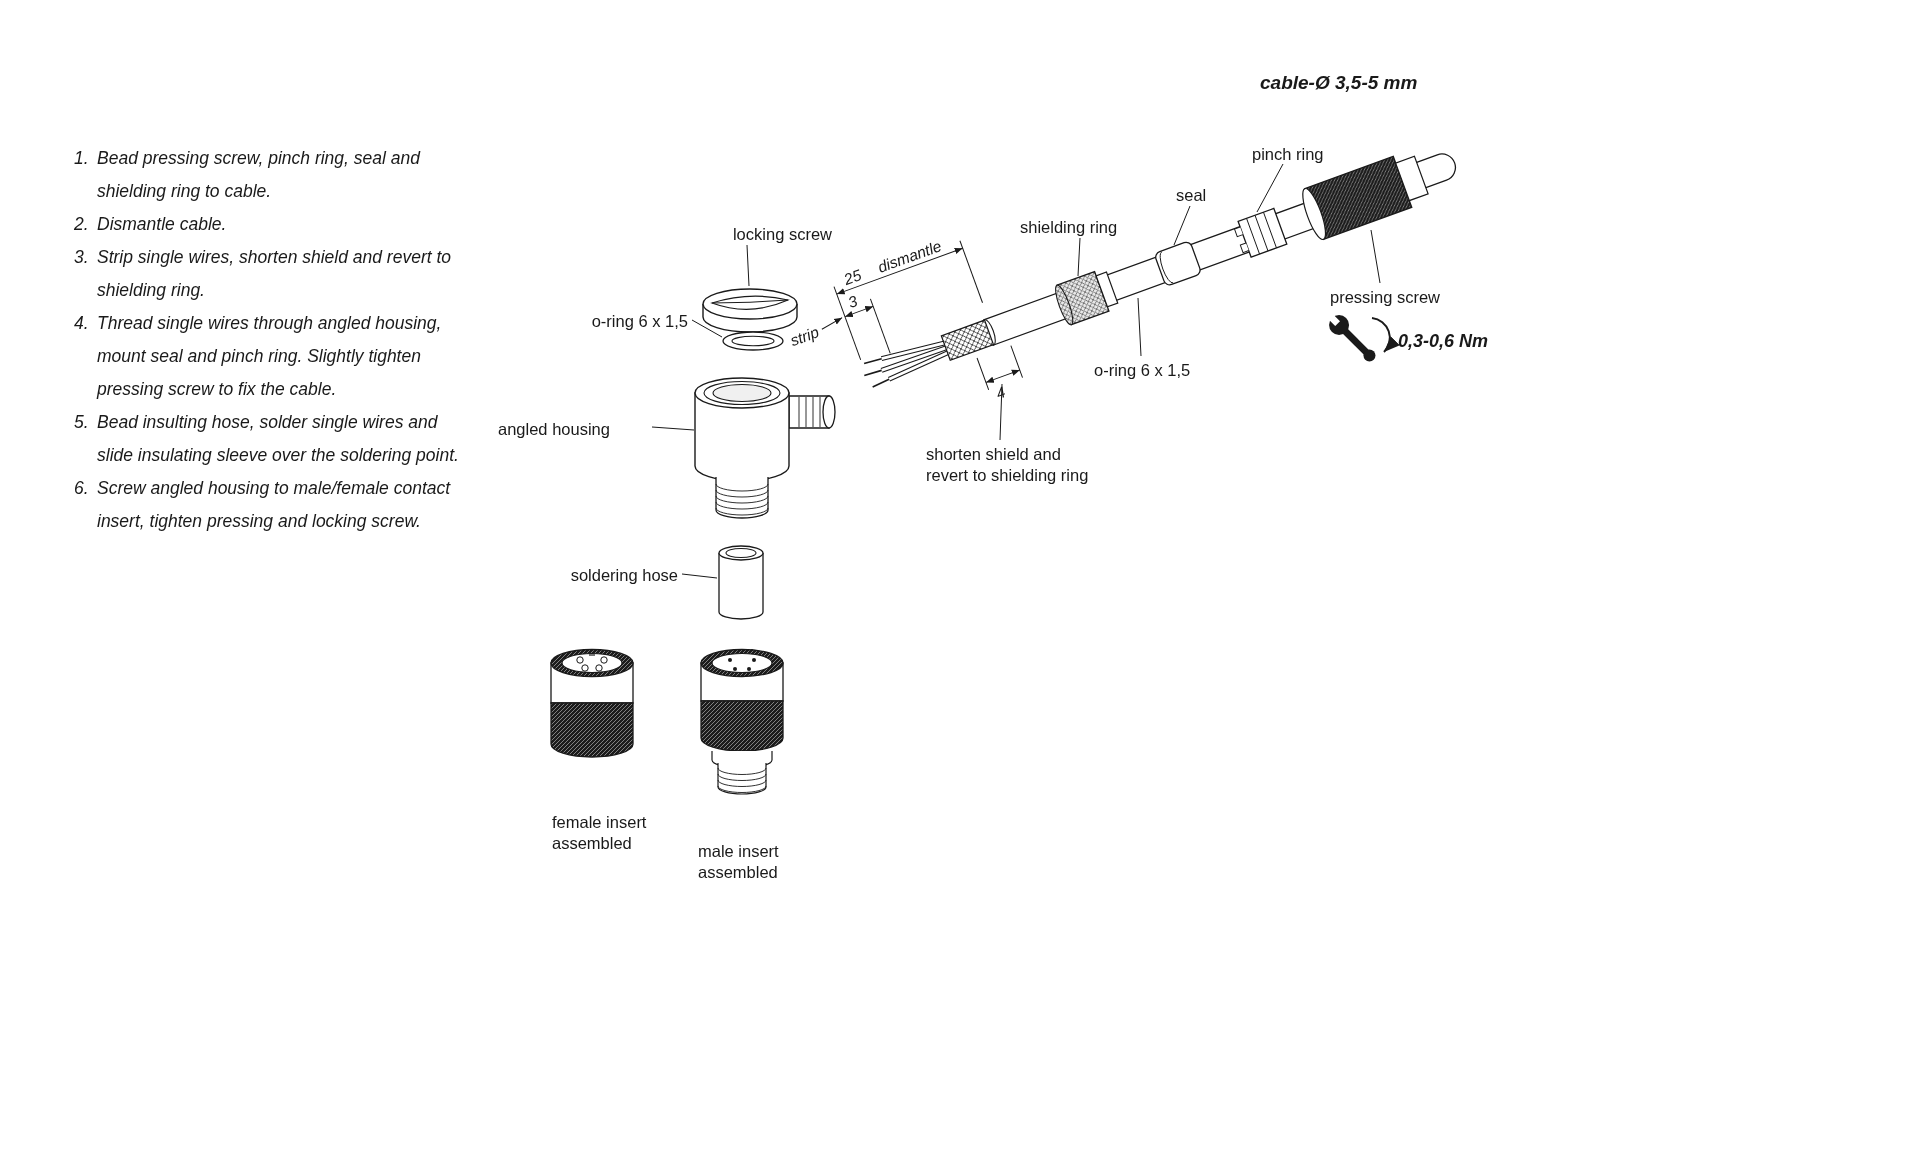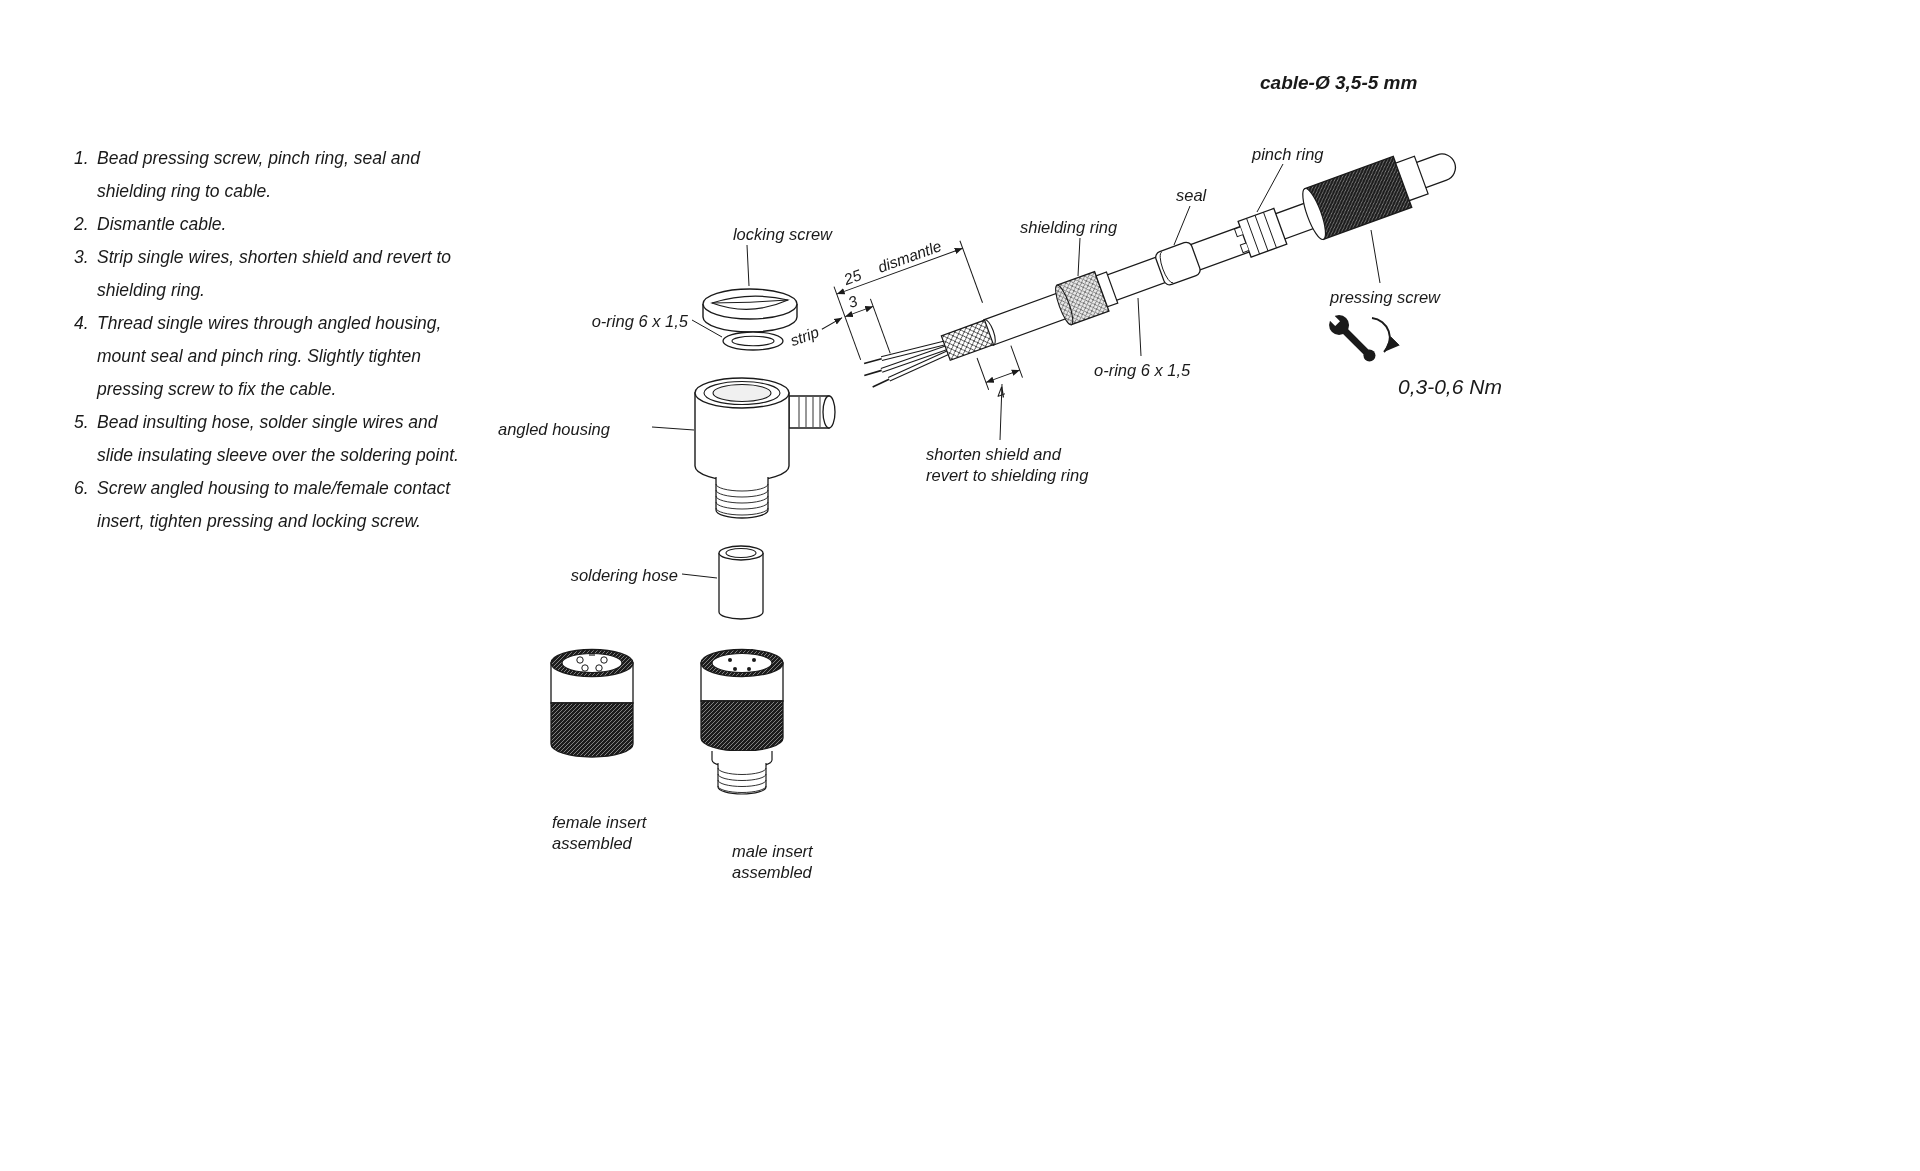--- a/index.html
+++ b/index.html
@@ -16,26 +16,26 @@
     text-align:left; font-weight:bold; font-style:italic; font-size:19px;
   }
   .instructions {
     position:absolute; left:74px; top:142px; width:408px;
     font-style:italic; font-size:17.5px; line-height:33px;
   }
   .instr { display:flex; }
   .instr .num { width:23px; flex:none; }
   .instr .txt { width:380px; }
   .label {
-    position:absolute; font-style:italic; font-size:16.5px;
+    position:absolute; font-size:16.5px;
     line-height:1.3; white-space:pre-line;
   }
   .torque {
     position:absolute; left:1398px; top:331px;
-    font-weight:normal; font-style:italic; font-size:21px;margin-top:44px;
+    font-weight:bold; font-style:italic; font-size:18px;
   }
   svg.diagram { position:absolute; left:0; top:0; }
   svg text {
     font-family:"Liberation Sans", sans-serif;
     font-style:italic; font-size:15.5px; fill:#1a1a1a;
   }
 </style>
 </head>
 <body>
 
@@ -227,21 +227,21 @@
     <span class="txt">Screw angled housing to male/female contact insert, tighten pressing and locking screw.</span>
   </div>
 </div>
 
 <div class="label" style="left:660px; top:224px; width:172px; text-align:right;">locking screw</div>
 <div class="label" style="left:556px; top:311px; width:132px; text-align:right;">o-ring 6 x 1,5</div>
 <div class="label" style="left:498px; top:419px; width:150px; ">angled housing</div>
 <div class="label" style="left:520px; top:565px; width:158px; text-align:right;">soldering hose</div>
 <div class="label" style="left:552px; top:812px; width:170px;">female insert
 assembled</div>
-<div class="label" style="left:698px; top:841px; width:170px;margin-left:34px;">male insert
+<div class="label" style="left:698px; top:841px; width:170px;">male insert
 assembled</div>
 <div class="label" style="left:1020px; top:217px; width:122px; text-align:left;">shielding ring</div>
 <div class="label" style="left:1176px; top:185px; width:60px;">seal</div>
 <div class="label" style="left:1252px; top:144px; width:100px;">pinch ring</div>
 <div class="label" style="left:1094px; top:360px; width:130px;">o-ring 6 x 1,5</div>
 <div class="label" style="left:926px; top:444px; width:200px;">shorten shield and
 revert to shielding ring</div>
 <div class="label" style="left:1330px; top:287px; width:130px;">pressing screw</div>
 
 <div class="torque">0,3-0,6 Nm</div>

